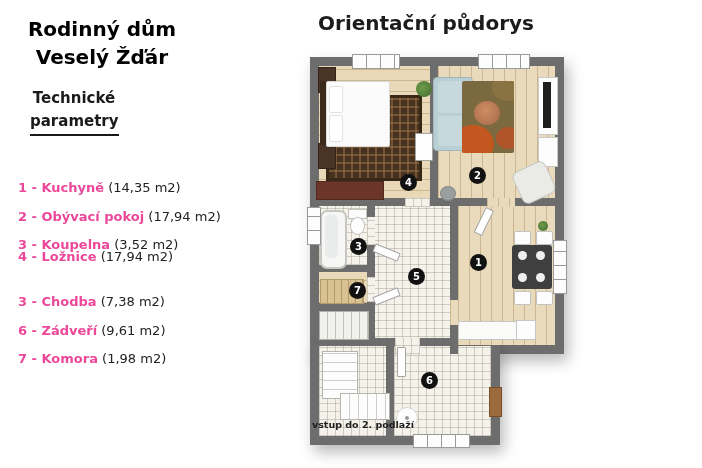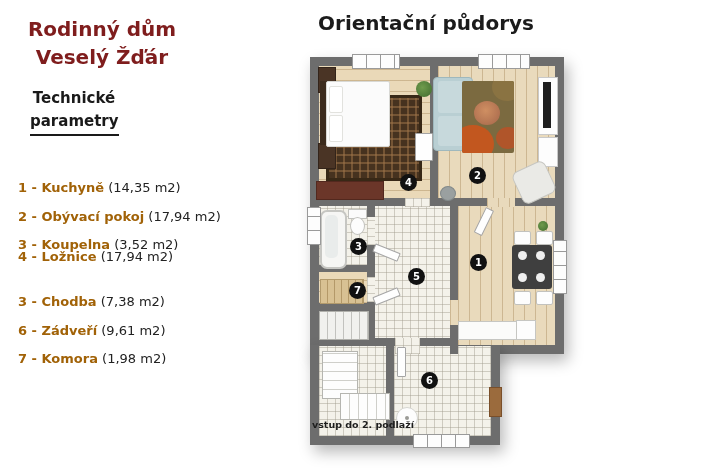--- a/index.html
+++ b/index.html
@@ -1,26 +1,26 @@
 <!DOCTYPE html>
 <html><head>
 <meta charset="utf-8">
 <style>
   html,body{margin:0;padding:0;}
   body{font-family:"DejaVu Sans","Liberation Sans",sans-serif;background:#fff;}
   .page{position:relative;width:702px;height:468px;background:#ffffff;overflow:hidden;}
 
   
   .main-title{position:absolute;left:16px;top:16px;width:172px;text-align:center;
-    font-size:20px;font-weight:700;color:#7f1d1d;line-height:1.38;}
+    font-size:20px;font-weight:700;color:#000000;line-height:1.38;}
   .subtitle{position:absolute;left:30px;top:87px;width:88px;text-align:center;
     font-size:15px;font-weight:700;color:#1a1a1a;line-height:1.5;}
   .subtitle .u{border-bottom:2px solid #1a1a1a;padding-bottom:4px;}
   .room-item{position:absolute;left:18px;white-space:nowrap;font-size:13px;color:#222;}
-  .room-item b{font-weight:700;color:#a16207;}
+  .room-item b{font-weight:700;color:#ec4899;}
 
   
   .plan-title{position:absolute;left:296px;top:11px;width:260px;text-align:center;
     font-size:20px;font-weight:700;color:#1b1b1b;}
   .plan{position:absolute;left:310px;top:57px;width:254px;height:390px;}
   .abs{position:absolute;}
   .wallbg{position:absolute;background:#6d6d6d;box-shadow:4px 7px 14px rgba(0,0,0,.28);}
   .wall{position:absolute;background:#6d6d6d;z-index:2;}
   .floor-wood-h{position:absolute;background-color:#ead9b8;z-index:1;
     background-image:repeating-linear-gradient(0deg,rgba(170,140,95,.45) 0 1px,transparent 1px 11px);}

